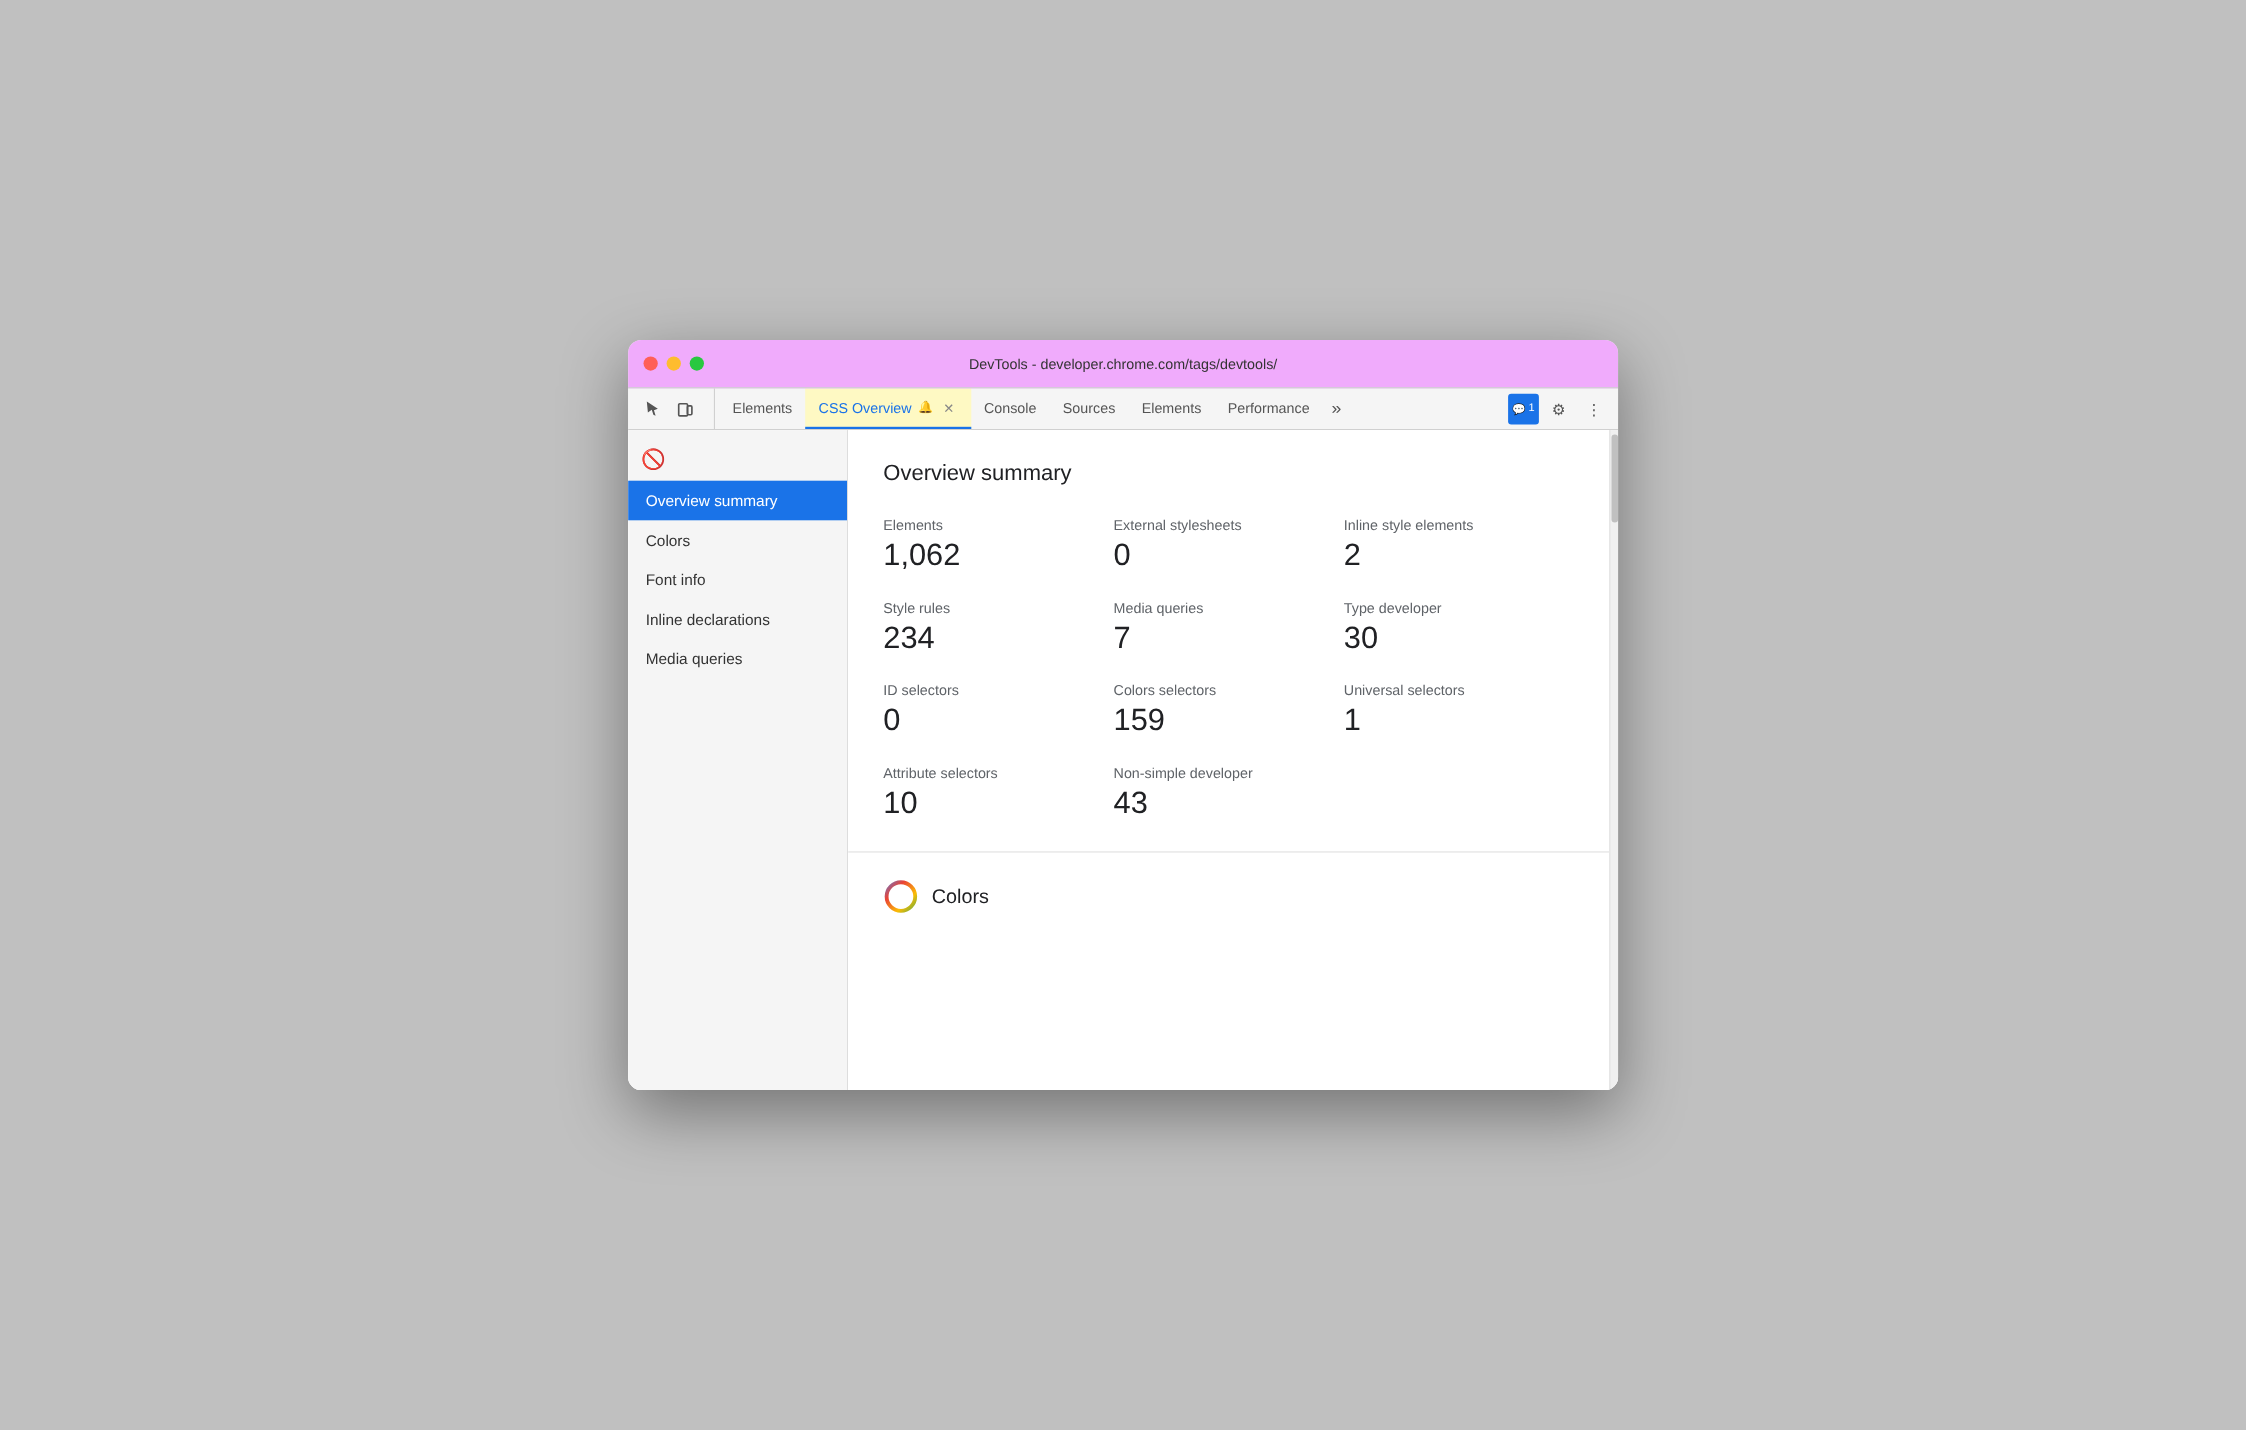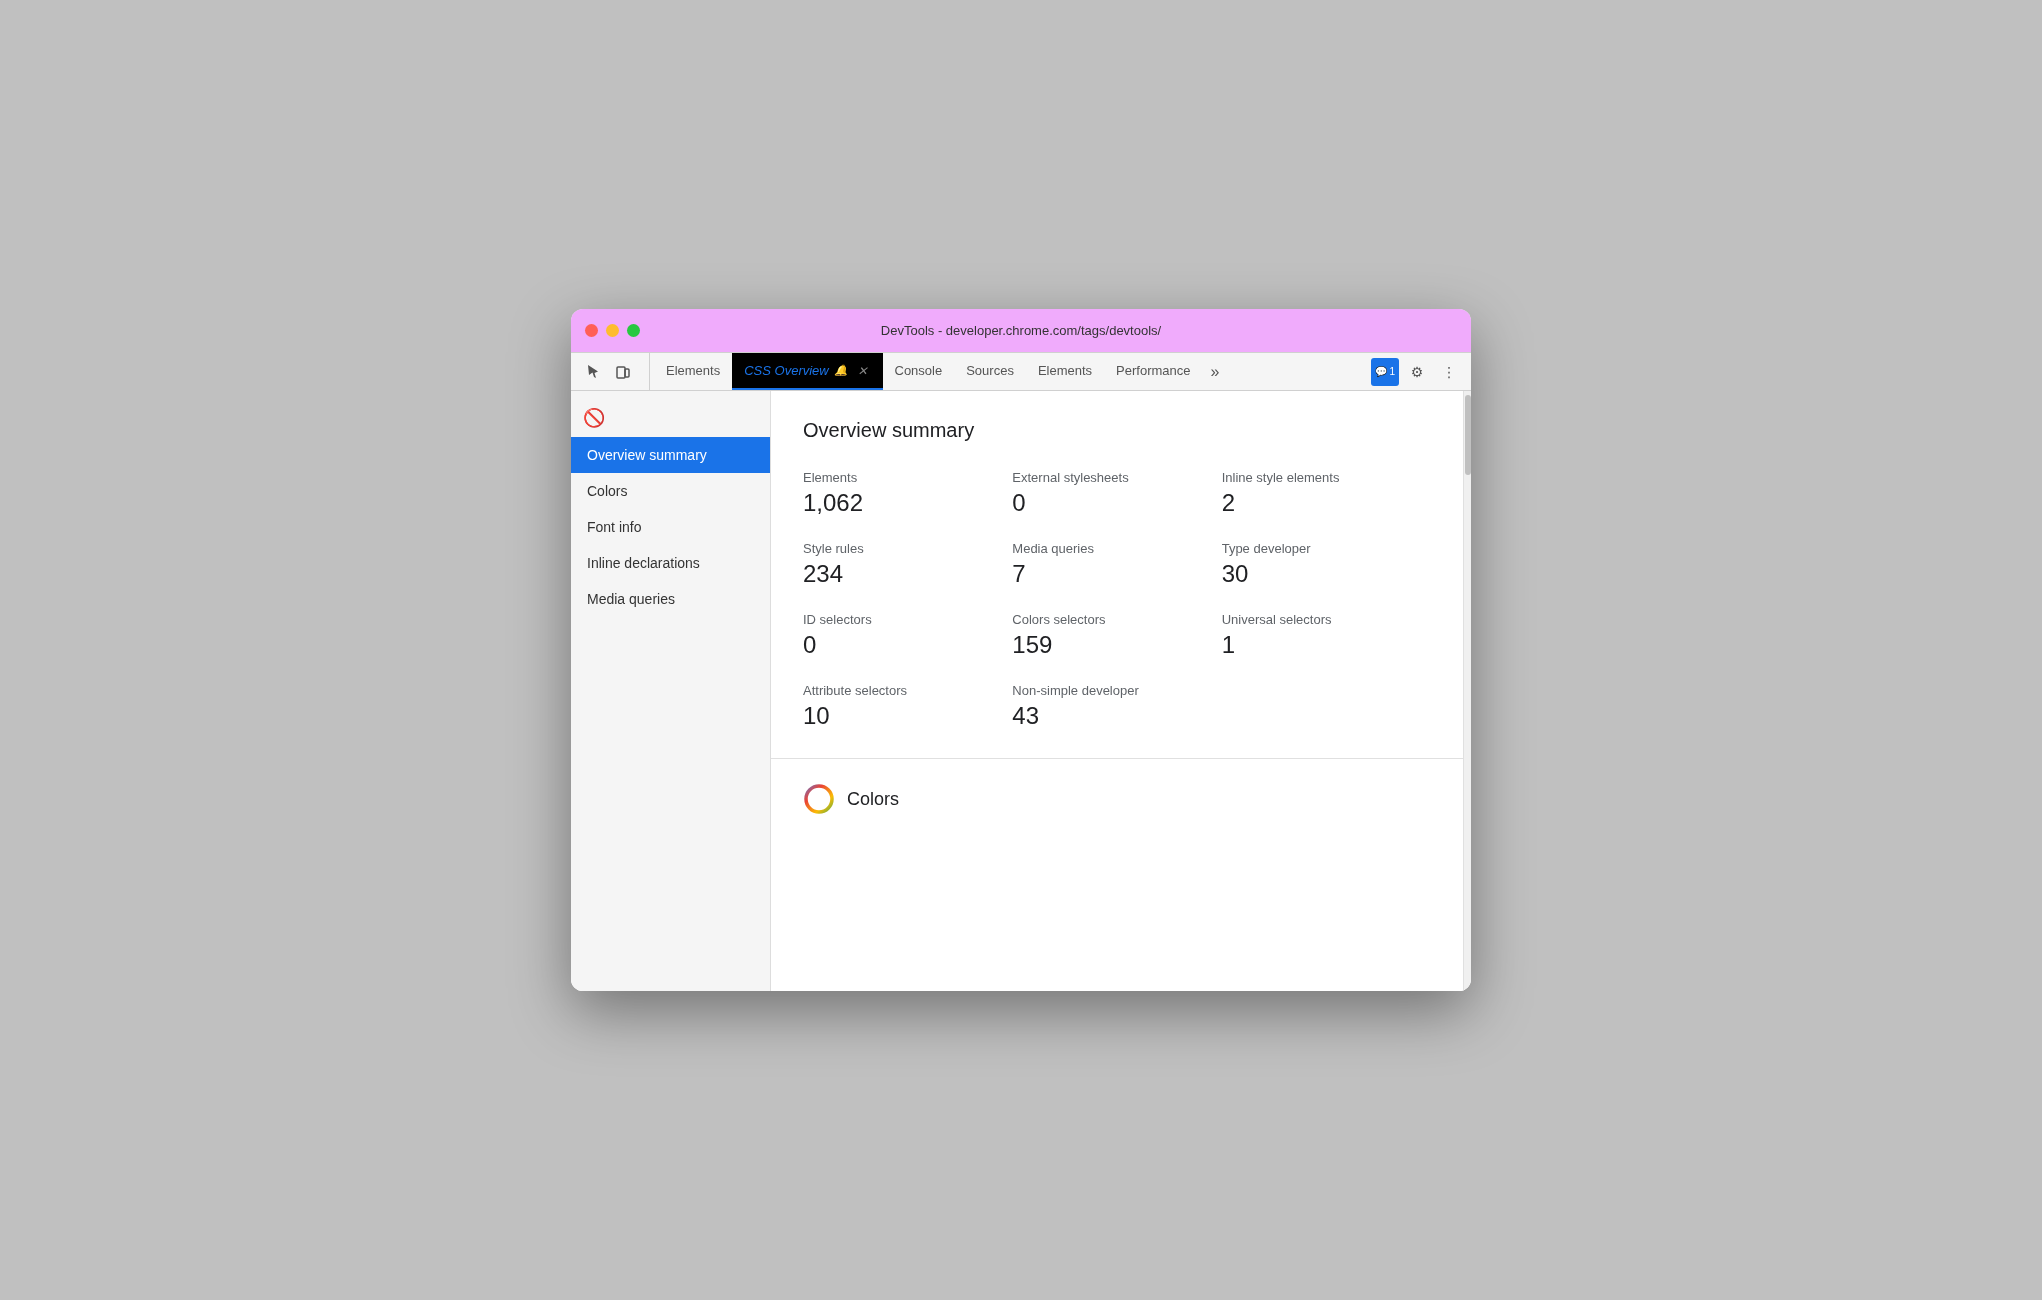--- a/index.html
+++ b/index.html
@@ -93,22 +93,21 @@
       font-size: 13px;
       color: #555;
       cursor: pointer;
       border-bottom: 2px solid transparent;
       gap: 6px;
       white-space: nowrap;
     }
     .tab.active {
       color: #1a73e8;
       border-bottom: 2px solid #1a73e8;
-      background: #000000;
-      font-style: italic;
+      background: #fef9c3;
     }
     .tab-close {
       font-size: 12px;
       color: #888;
       cursor: pointer;
       padding: 1px 3px;
       border-radius: 2px;
     }
     .tab-bell {
       font-size: 11px;
@@ -218,21 +217,21 @@
     .stat-item {
       display: flex;
       flex-direction: column;
       gap: 4px;
     }
     .stat-label {
       font-size: 13px;
       color: #5f6368;
     }
     .stat-value {
-      font-size: 24px;
+      font-size: 28px;
       font-weight: 400;
       color: #202124;
     }
 
     
     .section-divider {
       height: 1px;
       background: #e0e0e0;
       margin: 0 0;
     }

